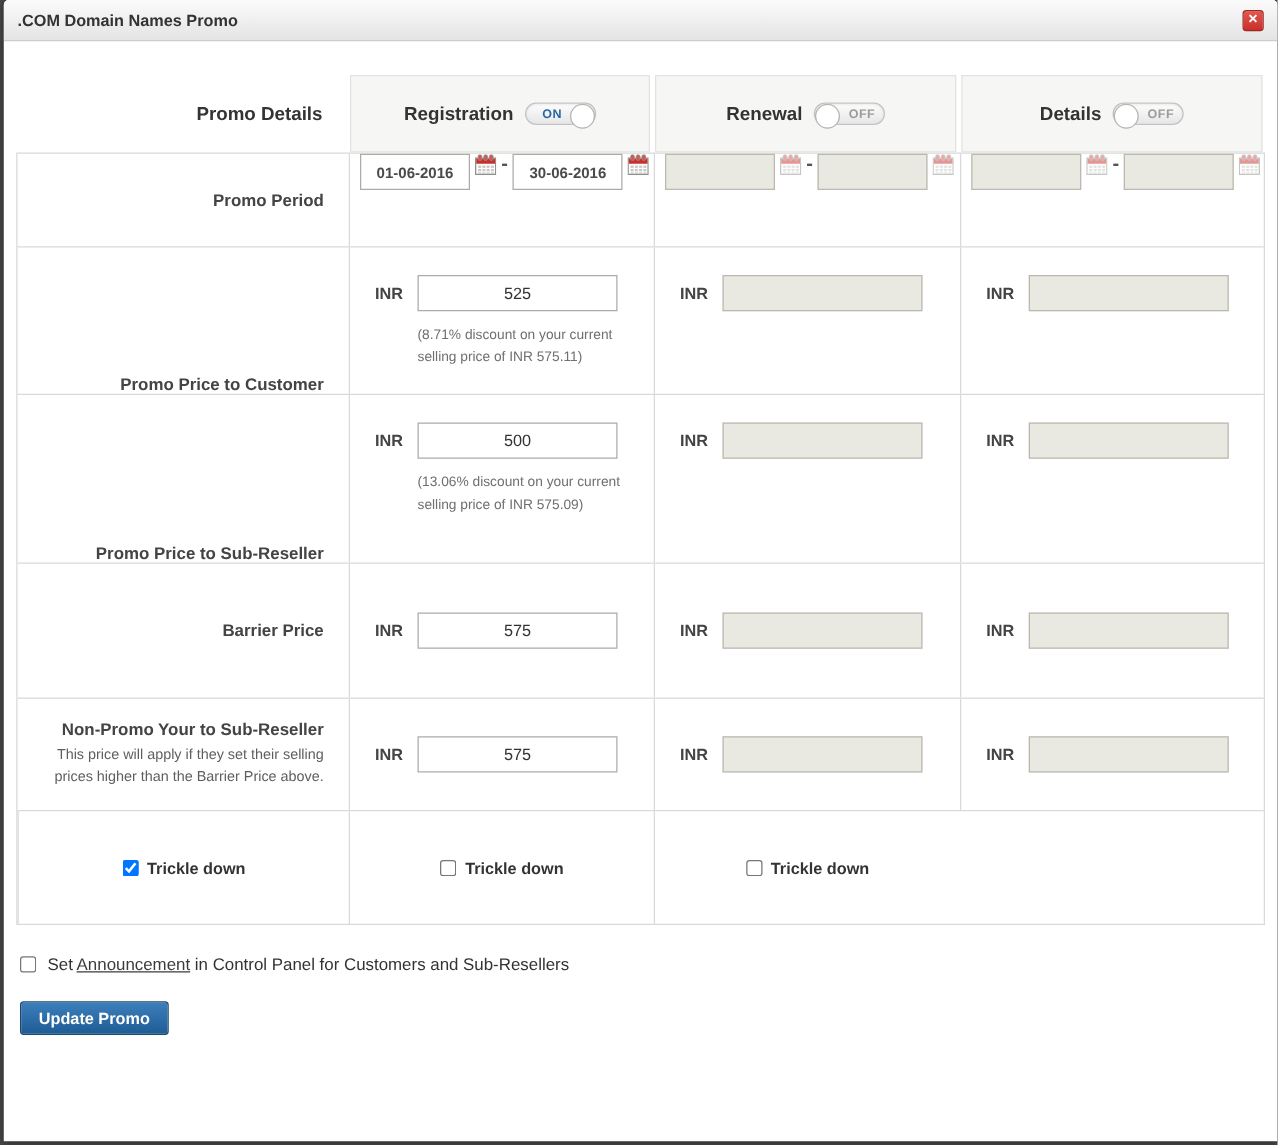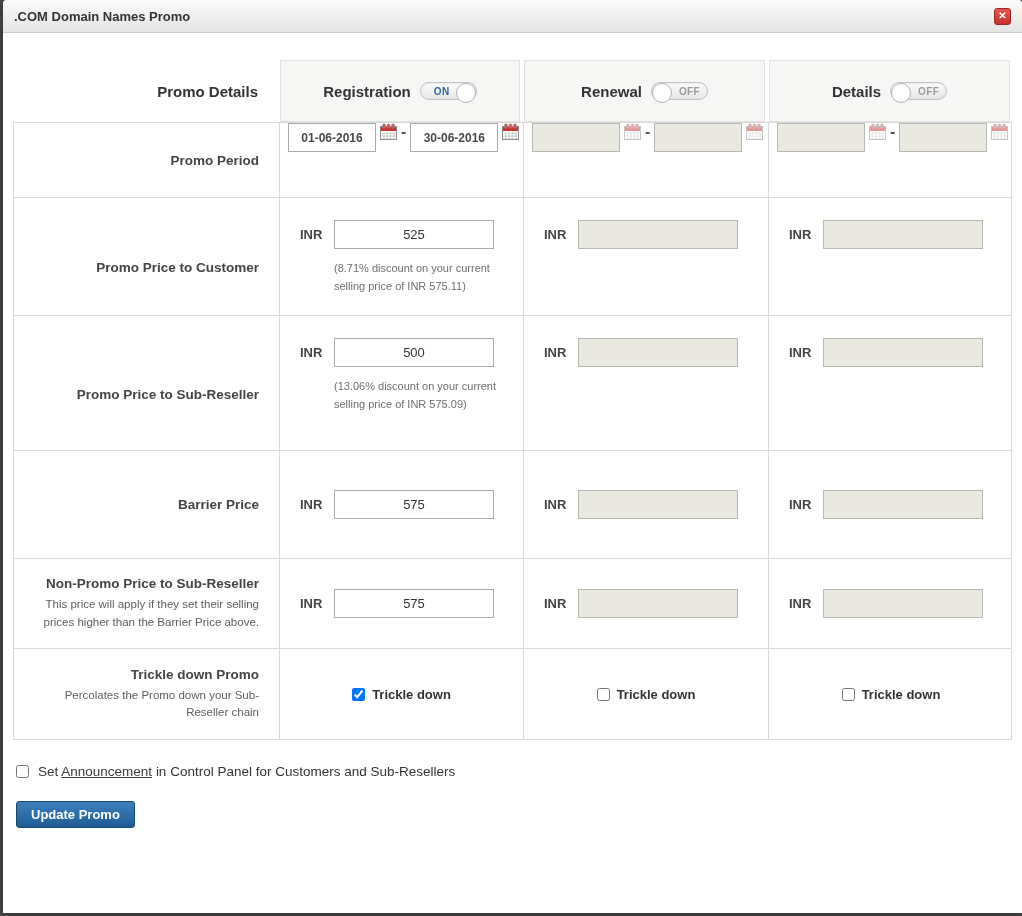--- a/index.html
+++ b/index.html
@@ -69,21 +69,21 @@
   .toggle.off .t-label { color:#9b9b9b; margin-left:27px; }
   
   .ptable { border:1px solid #d9d9d9; }
   .t-row { border-top:1px solid #d9d9d9; }
   .t-row.first { border-top:none; }
   .vline { border-left:1px solid #d9d9d9; }
   .label-cell {
     display:flex; flex-direction:column; align-items:flex-end; justify-content:center;
     padding:0 20px; text-align:right;
   }
-  .label-cell.top { justify-content:center; padding-top:22px; }
+  .label-cell.top { justify-content:flex-end; padding-top:22px; }
   .row-label { font-size:13.5px; font-weight:bold; color:#444; }
   .row-desc  { font-size:11.5px; color:#5e5e5e; margin-top:5px; line-height:1.5; }
   .row-period { height:74px; }
   .date-cell { display:flex; align-items:flex-start; gap:4px; padding-left:8px; }
   .date-input {
     width:88px; height:29px; border:1px solid #ababab; background:#fff;
     text-align:center; font-size:12px; font-weight:bold; color:#4a4a4a;
     font-family:inherit;
   }
   .date-input:disabled { background:#e9e8e1; border:1px solid #bab9af; }
@@ -305,21 +305,21 @@
         <div class="price-cell vline center">
           <div class="price-line">
             <span class="inr">INR</span>
             <input class="price-input" disabled="" style="">
           </div>
         </div>
       </div>
 
       <div class="grid-row t-row row-nonpromo">
         <div class="label-cell">
-          <span class="row-label">Non-Promo Price to Sub-Reseller</span>
+          <span class="row-label">Non-Promo Your to Sub-Reseller</span>
           <span class="row-desc">This price will apply if they set their selling prices higher than the Barrier Price above.</span>
         </div>
         <div class="price-cell vline center">
           <div class="price-line">
             <span class="inr">INR</span>
             <input class="price-input" value="575" style="">
           </div>
         </div>
         <div class="price-cell vline center">
           <div class="price-line">
@@ -329,24 +329,20 @@
         </div>
         <div class="price-cell vline center">
           <div class="price-line">
             <span class="inr">INR</span>
             <input class="price-input" disabled="" style="">
           </div>
         </div>
       </div>
 
       <div class="grid-row t-row row-trickle">
-        <div class="label-cell">
-          <span class="row-label">Trickle down Promo</span>
-          <span class="row-desc" style="width:200px">Percolates the Promo down your Sub-Reseller chain</span>
-        </div>
         <div class="trickle-cell vline">
           <input type="checkbox" checked="" style="">
           <span>Trickle down</span>
         </div>
         <div class="trickle-cell vline">
           <input type="checkbox" style="">
           <span>Trickle down</span>
         </div>
         <div class="trickle-cell vline">
           <input type="checkbox" style="">

